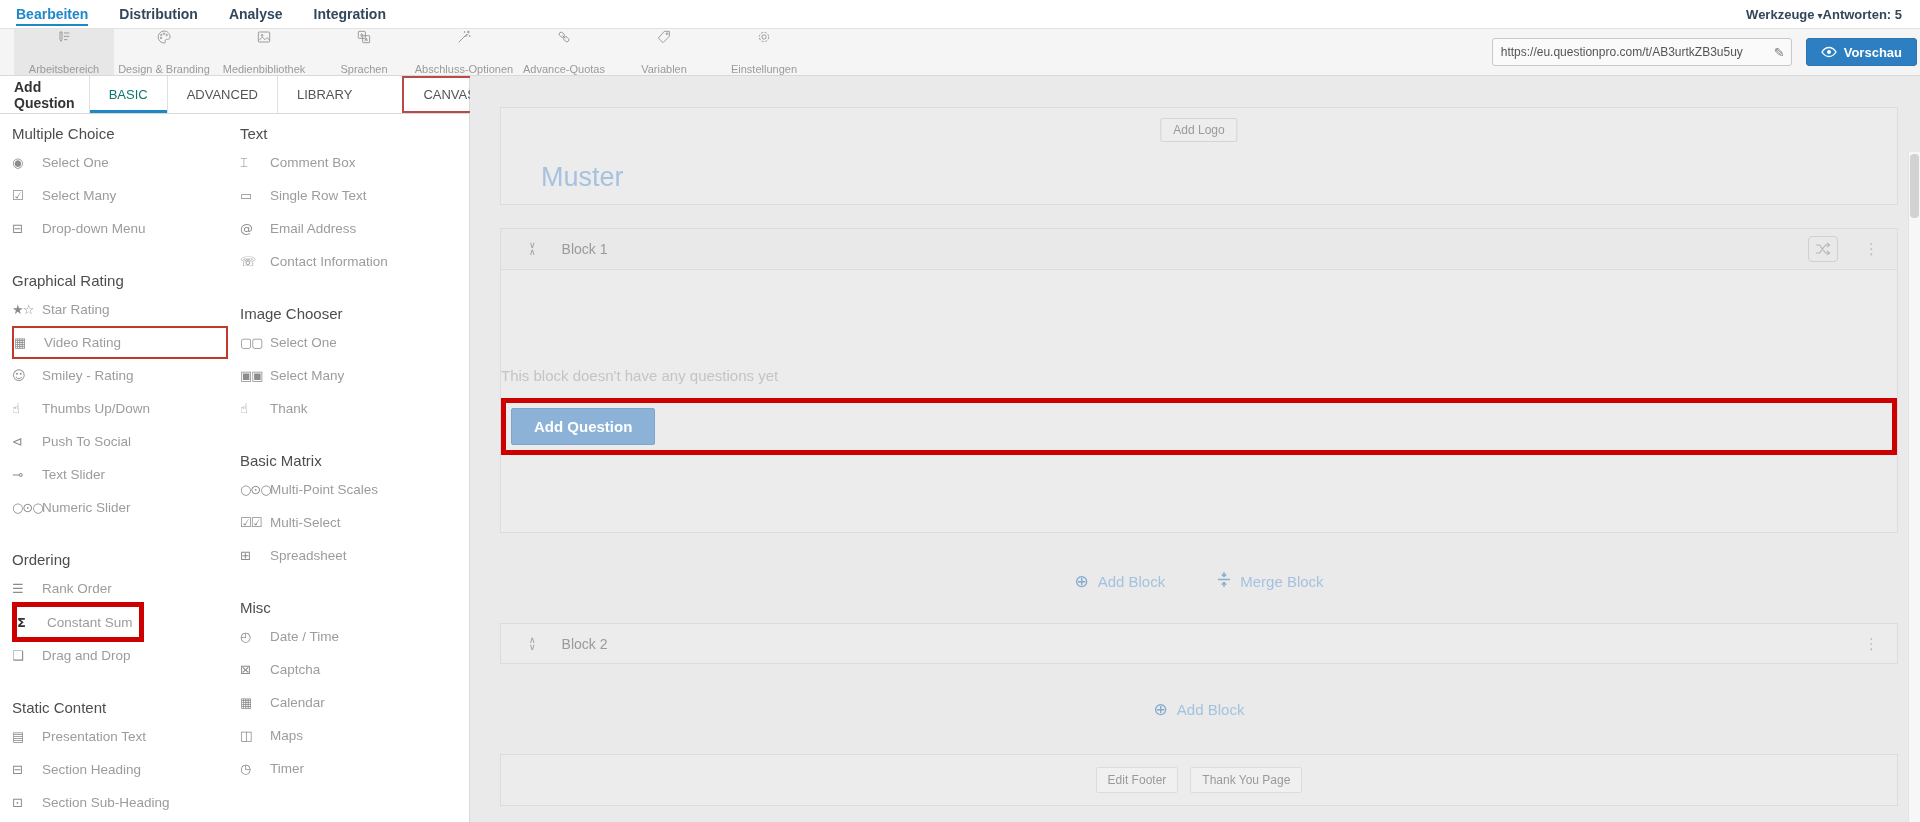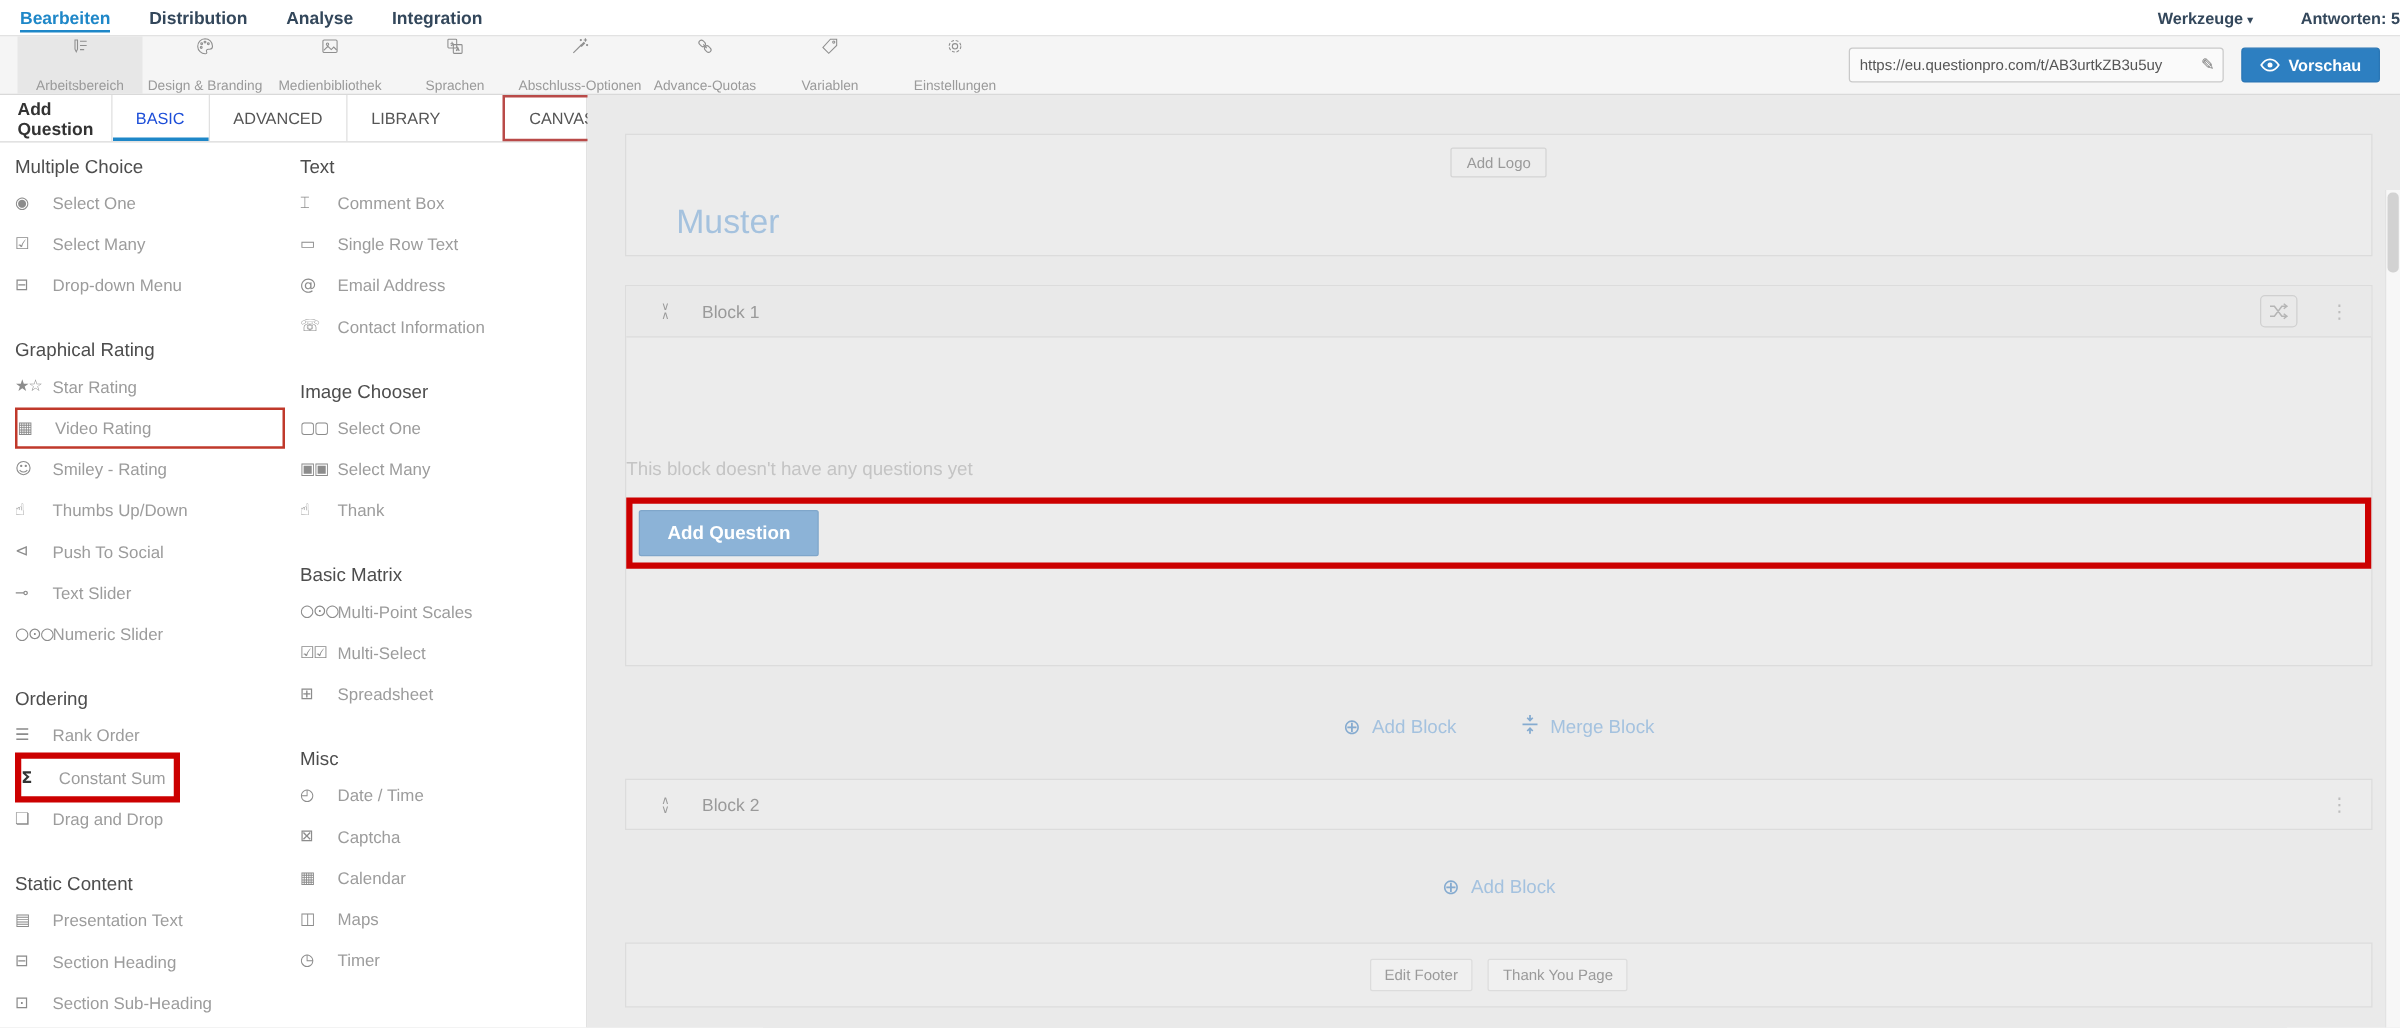--- a/index.html
+++ b/index.html
@@ -5,44 +5,44 @@
   * { margin:0; padding:0; box-sizing:border-box; }
   html,body { width:1920px; height:822px; }
   body { font-family:"Liberation Sans","DejaVu Sans",sans-serif; background:#eaeaea; overflow:hidden; }
   .app { position:relative; width:1920px; height:822px; background:#fff; }
 
   
   .topnav { position:absolute; left:0; top:0; width:1920px; height:28px; background:#fff; display:flex; align-items:center; }
   .nav-tabs { display:flex; align-items:center; gap:31px; padding-left:16px; }
   .nav-tab { font-size:14px; font-weight:700; color:#33475b; cursor:pointer; padding:4px 0 2px; border-bottom:2px solid transparent; }
   .nav-tab.active { color:#1e87c8; border-bottom:2px solid #1e87c8; }
-  .nav-right { margin-left:auto; display:flex; align-items:center; gap:38px; }
+  .nav-right { margin-left:auto; display:flex; align-items:center; padding-right:18px; }
   .nav-right .item { font-size:13px; font-weight:700; color:#33475b; }
   .caret { font-size:10px; color:#33475b; margin-left:3px; }
 
   
   .toolbar { position:absolute; left:0; top:28px; width:1920px; height:48px; background:#f5f5f5; border-top:1px solid #e2e2e2; border-bottom:1px solid #d9d9d9; display:flex; }
   .tb-items { display:flex; padding-left:14px; }
   .tb-item { width:100px; display:flex; flex-direction:column; align-items:center; justify-content:center; gap:18px; cursor:pointer; }
   .tb-item.active { background:#e7e7e7; }
   .tb-item svg { stroke:#8f8f8f; fill:none; stroke-width:1.3; }
   .tb-label { font-size:11px; color:#9a9a9a; white-space:nowrap; }
-  .tb-right { margin-left:auto; display:flex; align-items:center; gap:14px; padding-right:16px; }
+  .tb-right { margin-left:auto; display:flex; align-items:center; gap:14px; padding-right:3px; }
   .url-wrap { display:flex; align-items:center; width:300px; height:28px; background:#fafafa; border:1px solid #c9c9c9; border-radius:3px; padding:0 6px 0 8px; }
   .url-wrap input { flex:1; border:none; outline:none; background:transparent; font-size:12px; color:#555; font-family:inherit; }
   .url-pencil { font-size:13px; color:#777; cursor:pointer; }
   .preview-btn { height:28px; background:#2d7fc1; color:#fff; border:1px solid #2a76b5; border-radius:3px; font-size:13px; font-weight:700; display:flex; align-items:center; gap:7px; padding:0 14px; cursor:pointer; }
 
   
   .sidebar { position:absolute; left:0; top:76px; width:470px; height:746px; background:#fff; border-right:1px solid #d9d9d9; }
   .side-tabs { height:38px; display:flex; align-items:stretch; border-bottom:1px solid #d9d9d9; }
   .panel-title { display:flex; align-items:center; padding:0 14px; font-size:14px; font-weight:700; color:#333; }
   .side-tab { display:flex; align-items:center; justify-content:center; padding:0 19px; font-size:13px; color:#555; border-left:1px solid #e0e0e0; cursor:pointer; position:relative; }
   .side-tab:last-of-type { border-right:1px solid #e0e0e0; }
-  .side-tab.active { color:#1d4ed8; box-shadow:inset 0 -3px 0 #1e87c8; }
+  .side-tab.active { color:#0f766e; box-shadow:inset 0 -3px 0 #1e87c8; }
   .side-tab.annot { border:2px solid #b94a48;margin-left:31px; }
   .side-close { margin-left:auto; align-self:center; margin-right:16px; font-size:13px; font-weight:700; color:#555; cursor:pointer; }
   .side-cols { display:flex; padding:2px 0 0 12px; }
   .qcol { width:228px; }
   .qcol + .qcol { width:226px; }
   .group { margin-top:22px; }
   .group:first-child { margin-top:4px; }
   .group-title { height:26px; display:flex; align-items:center; font-size:15px; color:#4d4d4d; }
   .qitem { height:33px; display:flex; align-items:center; cursor:pointer; }
   .qicon { width:30px; font-size:13px; color:#8c8c8c; text-align:left; flex:none; letter-spacing:-1px; font-family:"DejaVu Sans",sans-serif; }

